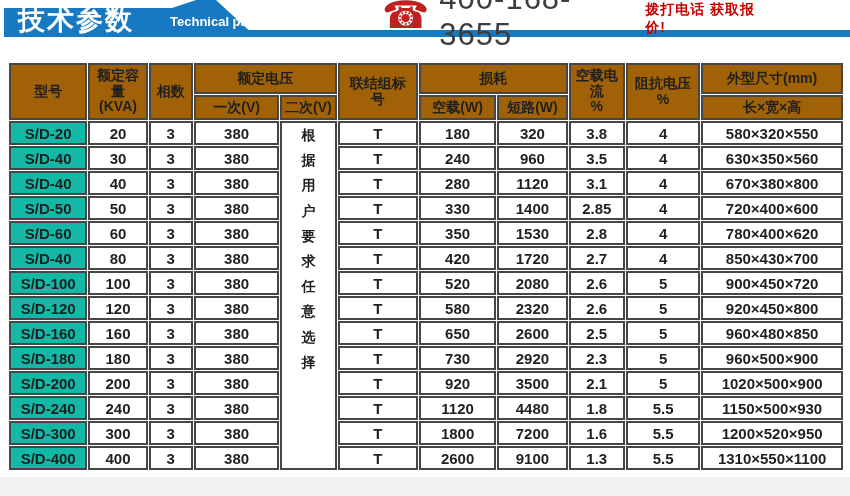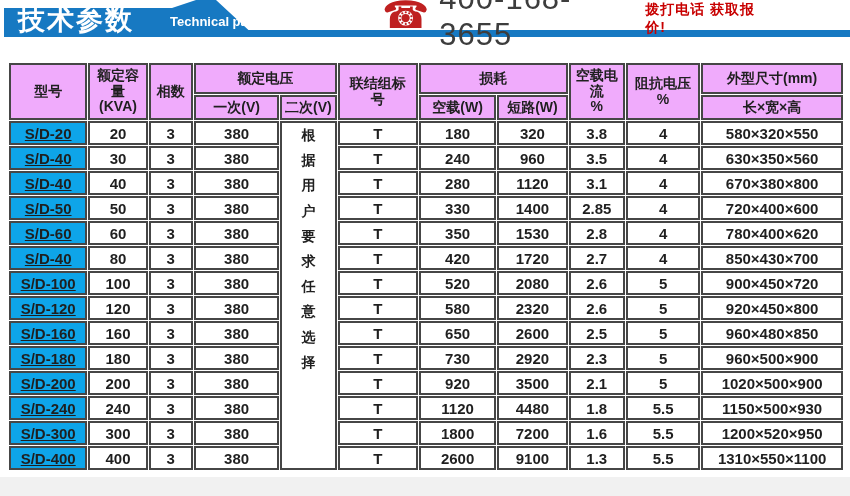--- a/index.html
+++ b/index.html
@@ -42,26 +42,26 @@
     position: absolute; left: 8px; top: 62px; width: 836px;
     border-collapse: separate; border-spacing: 1px;
     table-layout: fixed;
   }
   .params th, .params td {
     border: 2px solid #464646;
     text-align: center; vertical-align: middle;
     font-weight: bold; color: #1f1f1f;
     white-space: pre-line; overflow: hidden;
   }
-  .params th { background: #f0abfc; font-size: 14px; line-height: 1.12; }
+  .params th { background: #a16207; font-size: 14px; line-height: 1.12; }
   .params td { background: #ffffff; font-size: 15px; }
   .params thead tr.h1 { height: 31px; }
   .params thead tr.h2 { height: 25px; }
   .params tbody tr { height: 24px; }
-  .params td.model { background: #0ea5e9; text-decoration: underline; }
+  .params td.model { background: #14b8a6; }
   .params td.note {
     vertical-align: top; line-height: 25.2px; font-size: 14px;
     padding-top: 0;
   }
   
   .footer-strip {
     position: absolute; left: 0; top: 477px; width: 850px; height: 19px;
     background: #f1f1f1;
   }
 </style>

